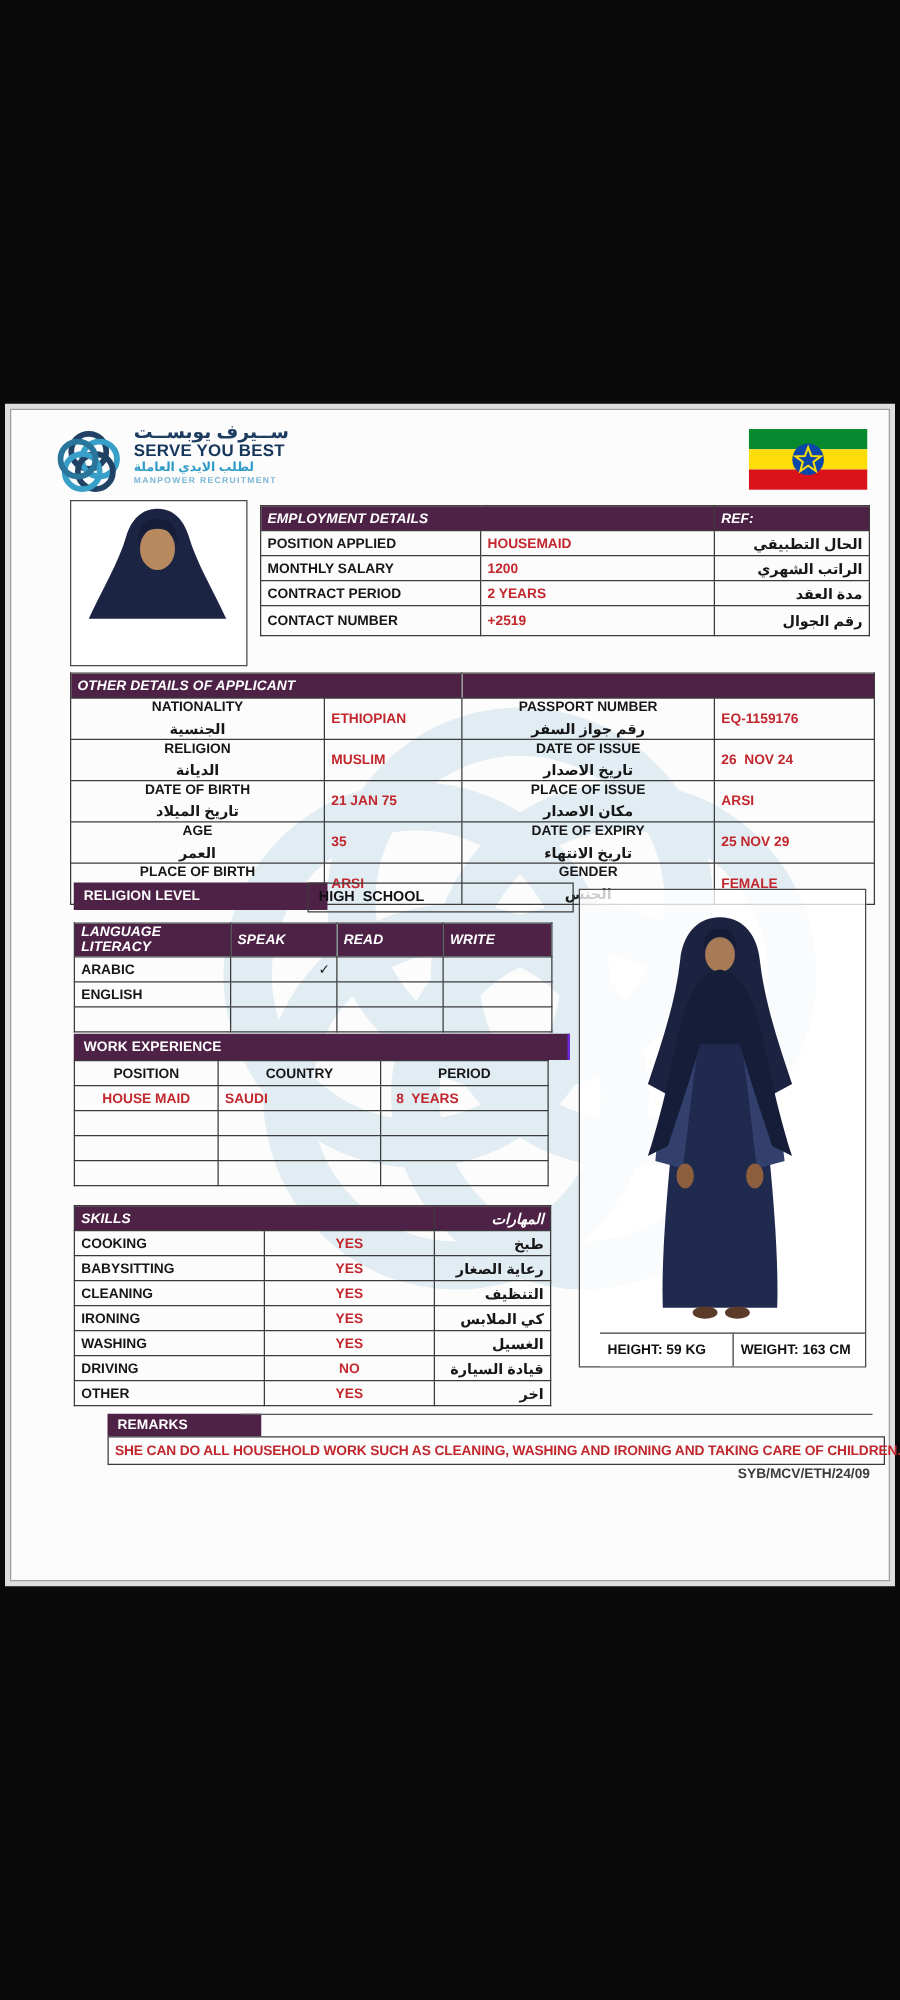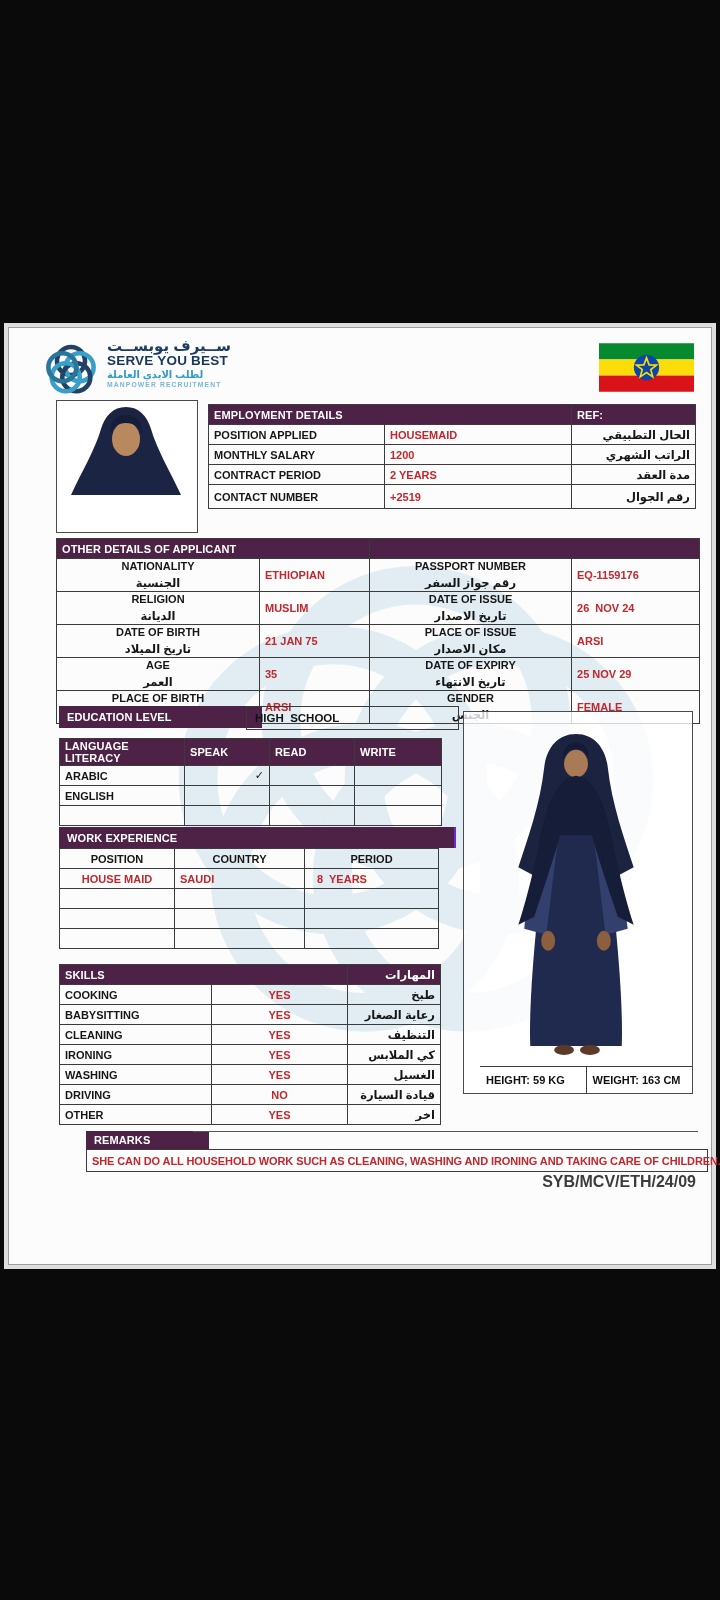--- a/index.html
+++ b/index.html
@@ -12,35 +12,35 @@
   .z{z-index:1;}
   
   .brand-ar{font-size:15px;font-weight:700;color:#1d3c60;text-align:left;line-height:1.05;}
   .brand-en{font-size:13.5px;font-weight:700;color:#16365c;letter-spacing:.2px;line-height:1.1;}
   .brand-ar2{font-size:10px;font-weight:700;color:#2f9cc7;line-height:1.2;}
   .brand-en2{font-size:6.8px;font-weight:700;color:#79b6d6;letter-spacing:1.1px;line-height:1.3;}
   
   table.doc{border-collapse:collapse;table-layout:fixed;background:transparent;}
   .doc td,.doc th{border:1.4px solid #3b3b3b;padding:1px 5px;height:17px;font-size:11px;
         font-weight:700;color:#161616;overflow:hidden;}
-  .doc th{background:#4e2246;color:#ffffff;text-align:left;letter-spacing:.1px;}
+  .doc th{background:#4e2246;color:#ffffff;text-align:left;letter-spacing:.1px;font-style:italic;}
   .doc .val{color:#c1272d;white-space:pre;}
   .doc .ar{text-align:right;font-size:11.5px;}
   .duo{display:flex;justify-content:space-between;align-items:center;gap:4px;flex-direction:column;}
   .bar{background:#4e2246;color:#fff;font-size:11px;font-weight:700;display:flex;
        align-items:center;padding:0 8px;letter-spacing:.1px;}
   .cellbox{border:1.6px solid #3b3b3b;display:flex;align-items:center;font-weight:700;}
   .photo{border:1.6px solid #4a4a4a;background:rgba(255,255,255,.78);}
   .stats{position:absolute;left:16px;right:0;bottom:0;height:26px;display:flex;border-top:1.6px solid #3b3b3b;
          background:rgba(255,255,255,.9);}
   .stats div{flex:1;display:flex;align-items:center;padding:0 6px;font-size:11px;font-weight:700;color:#111;}
   .stats div:first-child{border-right:1.6px solid #3b3b3b;}
   .remarks-text{border:1.6px solid #3b3b3b;display:flex;align-items:center;padding:0 5px;
         color:#c1272d;font-size:11px;font-weight:700;white-space:nowrap;letter-spacing:-.1px;}
-  .footer-ref{font-size:16px;font-weight:700;color:#3c3c3c;text-align:right;}
+  .footer-ref{font-size:11px;font-weight:700;color:#3c3c3c;text-align:right;}
   .chk{text-align:right;padding-right:10px;color:#222;}
   .ctr{text-align:center;}
 </style>
 </head>
 <body>
 
 <div class="page">
 
   <svg class="watermark" viewBox="0 0 56 56">
     <g fill="none" stroke="#a9cbe2" stroke-width="4">
@@ -206,21 +206,21 @@
             <div class="duo">
               <span>GENDER</span>
               <span class="ar" dir="rtl">الجنس</span>
             </div>
           </td>
       <td class="val">FEMALE</td>
     </tr>
   </tbody>
     </table>
 
-  <div class="bar abs z" style="left:50px;top:378px;width:187px;height:22px">EDUCATION LEVEL</div>
+  <div class="bar abs z" style="left:50px;top:378px;width:187px;height:22px">RELIGION LEVEL</div>
   <div class="cellbox abs z" style="left:237px;top:378px;width:195px;height:22px;padding:0 8px;font-size:11.5px;color:#111;white-space:pre">HIGH  SCHOOL</div>
 
   <table class="doc abs z" style="left:50px;top:410px;width:382px">
     <colgroup>
         <col style="width:125px">
         <col style="width:85px">
         <col style="width:85px">
         <col style="width:87px">
       </colgroup>
     <tbody>

